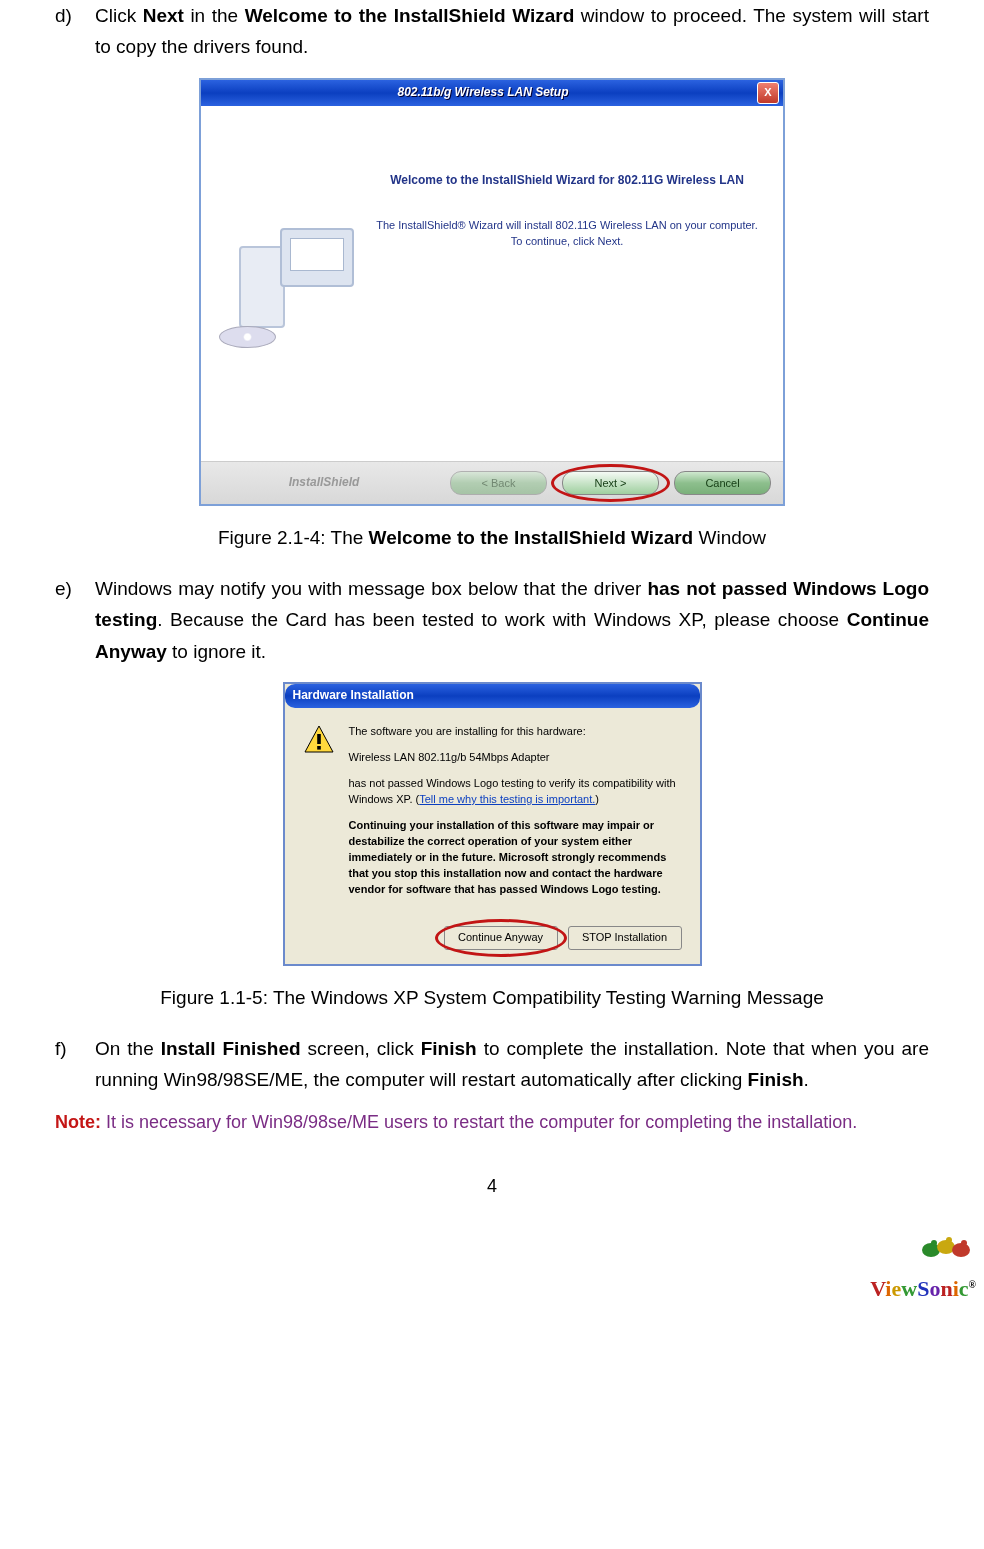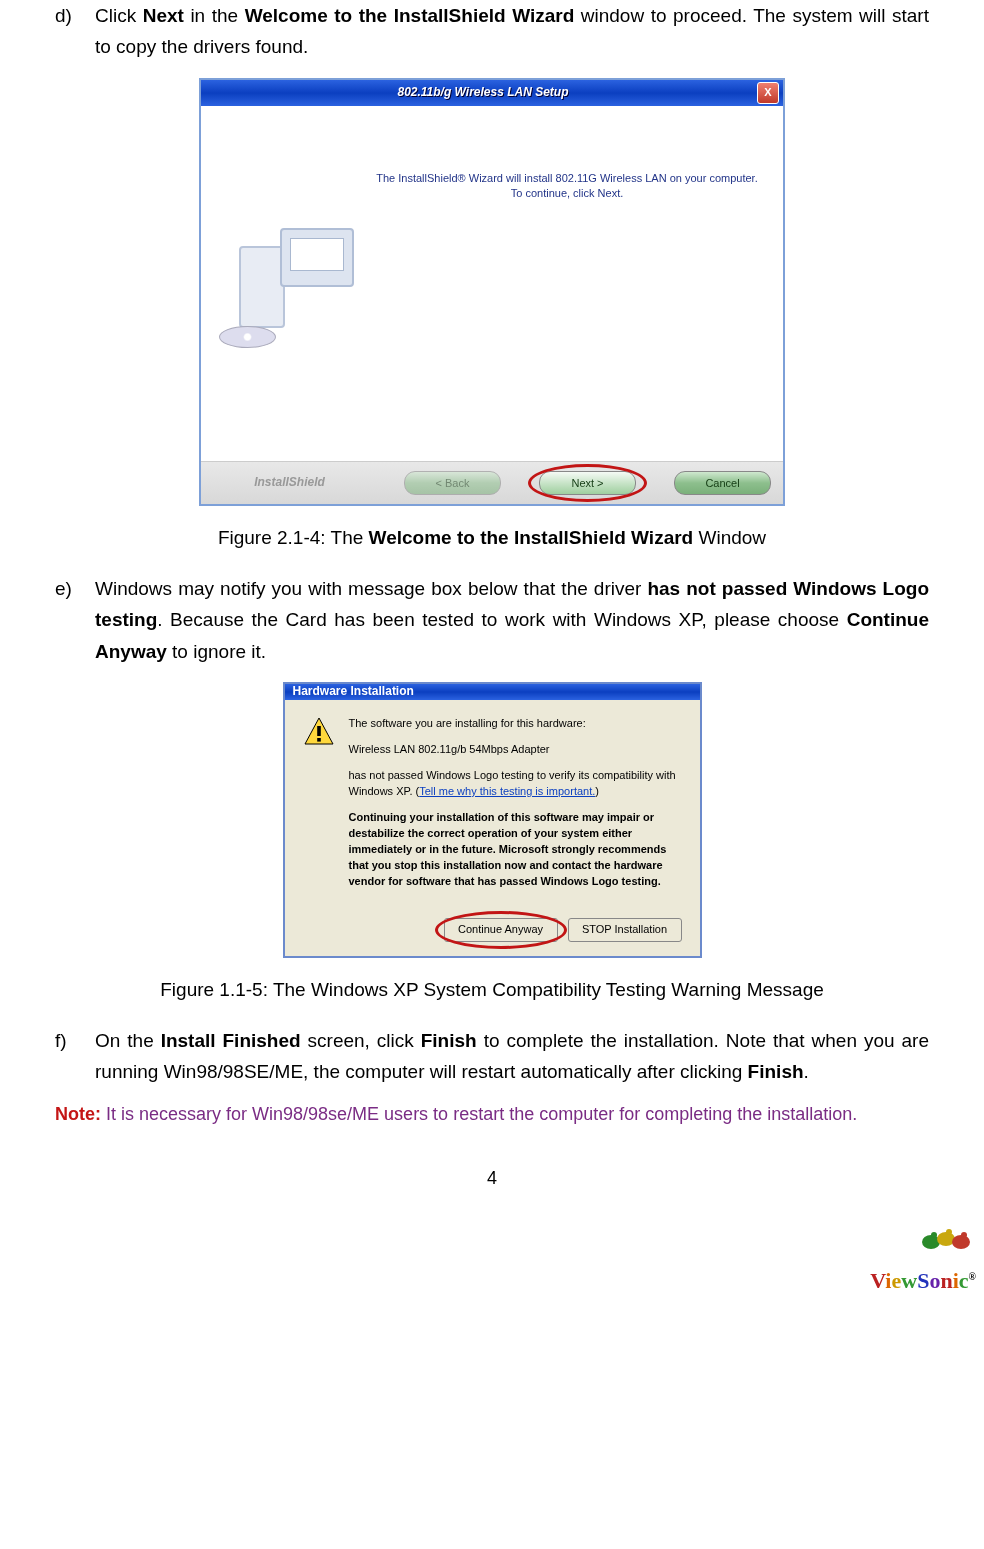--- a/index.html
+++ b/index.html
@@ -122,21 +122,21 @@
     font-size: 11px;
     line-height:1.4;
   }
   .installer-footer {
     height: 42px;
     background: linear-gradient(to bottom, #e8e8e8, #d8d8d8);
     border-top: 1px solid #ccc;
     display:flex;
     align-items:center;
     padding: 0 12px;
-    gap: 38px;
+    gap: 15px;
   }
   .installshield-logo {
     font-size: 12px;
     font-style: italic;
     font-weight: bold;
     color: #999;
     flex:1;
   }
   .wiz-btn {
     width: 95px;
@@ -167,25 +167,26 @@
   .hw-dialog {
     width: 415px;
     margin: 0 auto;
     border: 2px solid #6b8acc;
     background: #ece9d8;
     font-family: Tahoma, Verdana, sans-serif;
     font-size: 11px;
     text-align: left;
   }
   .hw-titlebar {
-    height: 16px;
+    height: 24px;
     background: linear-gradient(to bottom, #2b62e0 0%, #0b3fc0 50%, #2b62e0 100%);
     color:#fff; font-weight:bold; font-size:12px;
     display:flex; align-items:center;
     padding: 0 8px;
+    border-radius: 10px;
   }
   .hw-body {
     padding: 16px 18px 14px 18px;
   }
   .hw-top {
     display:flex;
     gap: 14px;
   }
   .warn-icon {
     width:32px; height:32px; flex-shrink:0;
@@ -268,20 +269,21 @@
       </div>
       <div class="installer-body">
         <div class="installer-left">
           <div class="pc-graphic">
             <div class="pc-tower"></div>
             <div class="pc-monitor"></div>
             <div class="pc-disc"></div>
           </div>
         </div>
         <div class="installer-right">
+          <div class="installer-heading">Welcome to the InstallShield Wizard for 802.11G Wireless LAN</div>
           <div class="installer-desc">The InstallShield® Wizard will install 802.11G Wireless LAN on your computer.  To continue, click Next.</div>
         </div>
       </div>
       <div class="installer-footer">
         <span class="installshield-logo">InstallShield</span>
         <span class="wiz-btn disabled">&lt; Back</span>
         <span class="wiz-btn next">
           <span>Next &gt;</span>
           <span class="next-highlight"></span>
         </span>

